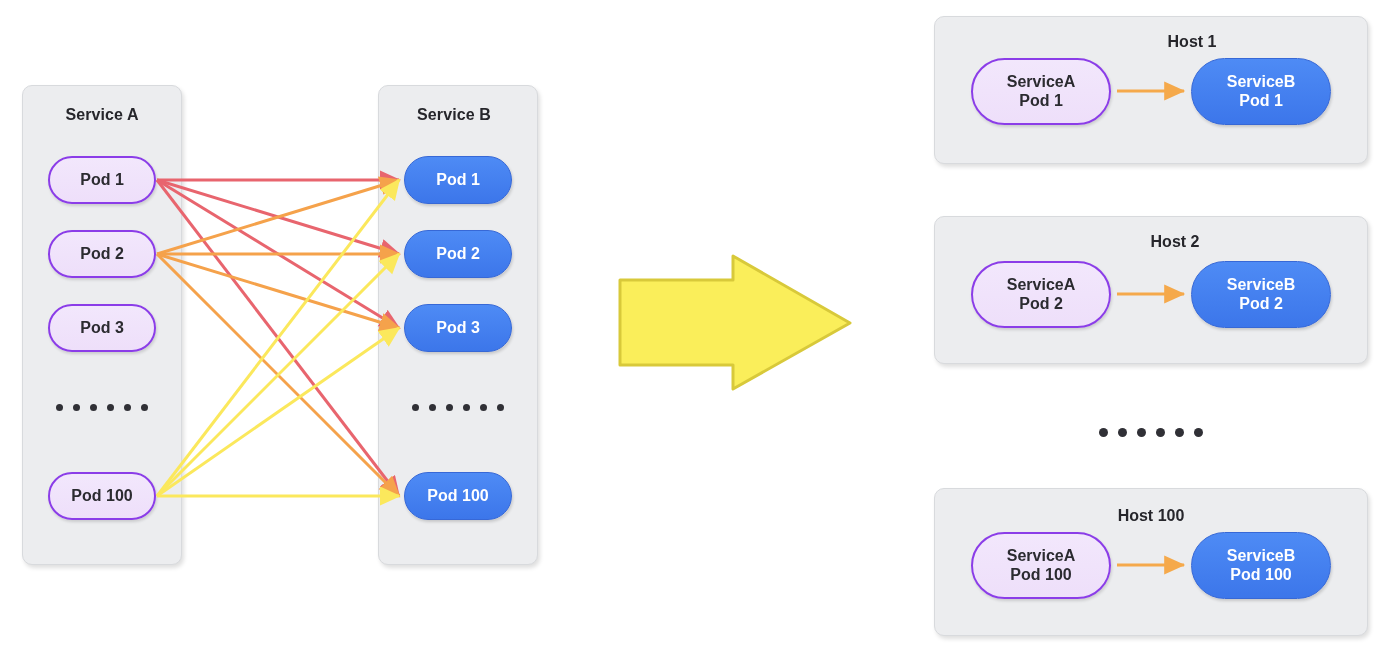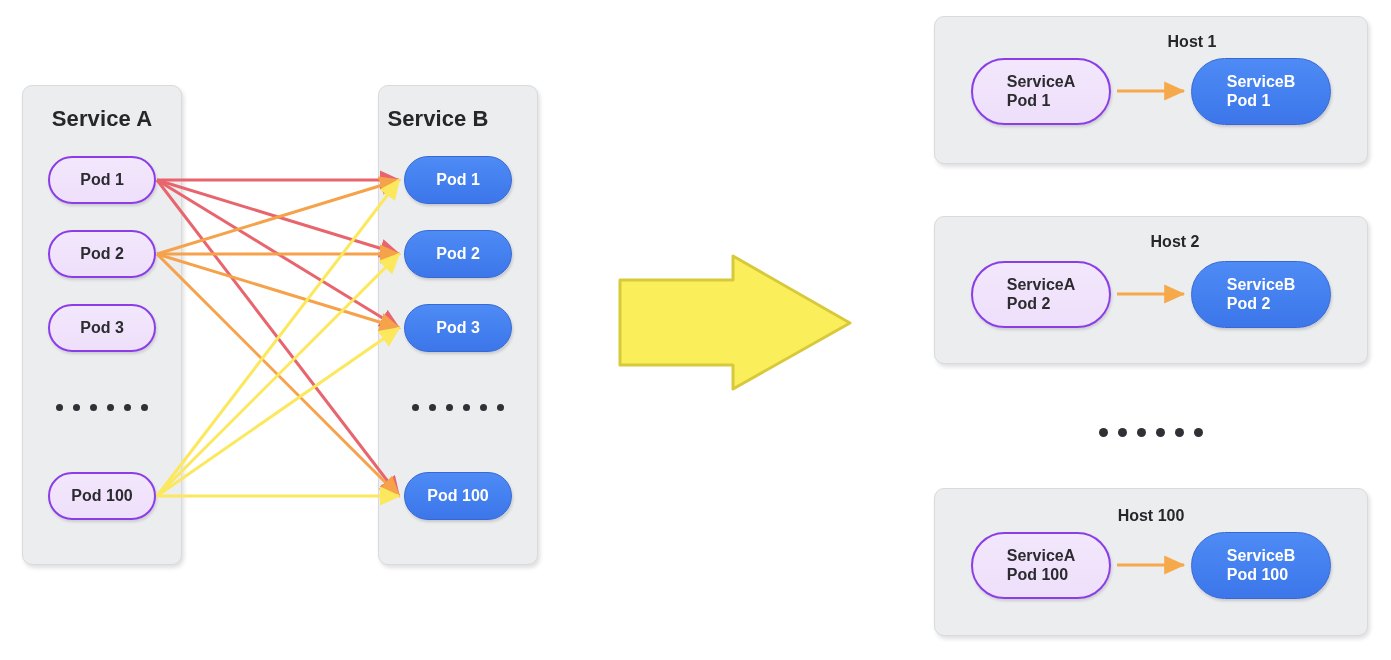--- a/index.html
+++ b/index.html
@@ -28,35 +28,35 @@
     border: 1px solid #D8DADD;
     border-radius: 10px;
     box-shadow: 2px 3px 4px rgba(0,0,0,0.13);
     box-sizing: border-box;
   }
   .service-title {
     position: absolute;
     left: 0;
     right: 0;
     text-align: center;
-    font-size: 22px;
+    font-size: 16px;
     font-weight: bold;
     color: #26262B;
     letter-spacing: .1px;
   }
 
   
   .pod {
     position: absolute;
     box-sizing: border-box;
     border-radius: 999px;
     display: flex;
     align-items: center;
     justify-content: center;
-    text-align: left;
+    text-align: center;
     font-size: 16px;
     font-weight: bold;
     line-height: 1.18;
     white-space: pre-line;
   }
   .pod-a {
     background: linear-gradient(180deg,#F2E7FC 0%, #EEDFFA 100%);
     border: 2px solid #8B3DE8;
     color: #2B2B30;
     box-shadow: 1px 2px 3px rgba(0,0,0,0.14);
@@ -131,21 +131,21 @@
     <span></span>
       <span></span>
       <span></span>
       <span></span>
       <span></span>
       <span></span>
   </div>
   <div class="pod pod-a" style="left:48px; top:472px; width:108px; height:48px;">Pod 100</div>
 
   <div class="service-box" id="svcB-box" style="left:378px; top:85px; width:160px; height:480px;"></div>
-  <div class="service-title" style="left:366px; top:106px; width:144px;">Service B</div>
+  <div class="service-title" style="left:382px; top:106px; width:144px;">Service B</div>
 
   <div class="pod pod-b" style="left:404px; top:156px; width:108px; height:48px;">Pod 1</div>
   <div class="pod pod-b" style="left:404px; top:230px; width:108px; height:48px;">Pod 2</div>
   <div class="pod pod-b" style="left:404px; top:304px; width:108px; height:48px;">Pod 3</div>
   <div class="dots" style="left:404px; top:398px; width:108px; height:18px;">
     <span></span>
       <span></span>
       <span></span>
       <span></span>
       <span></span>

